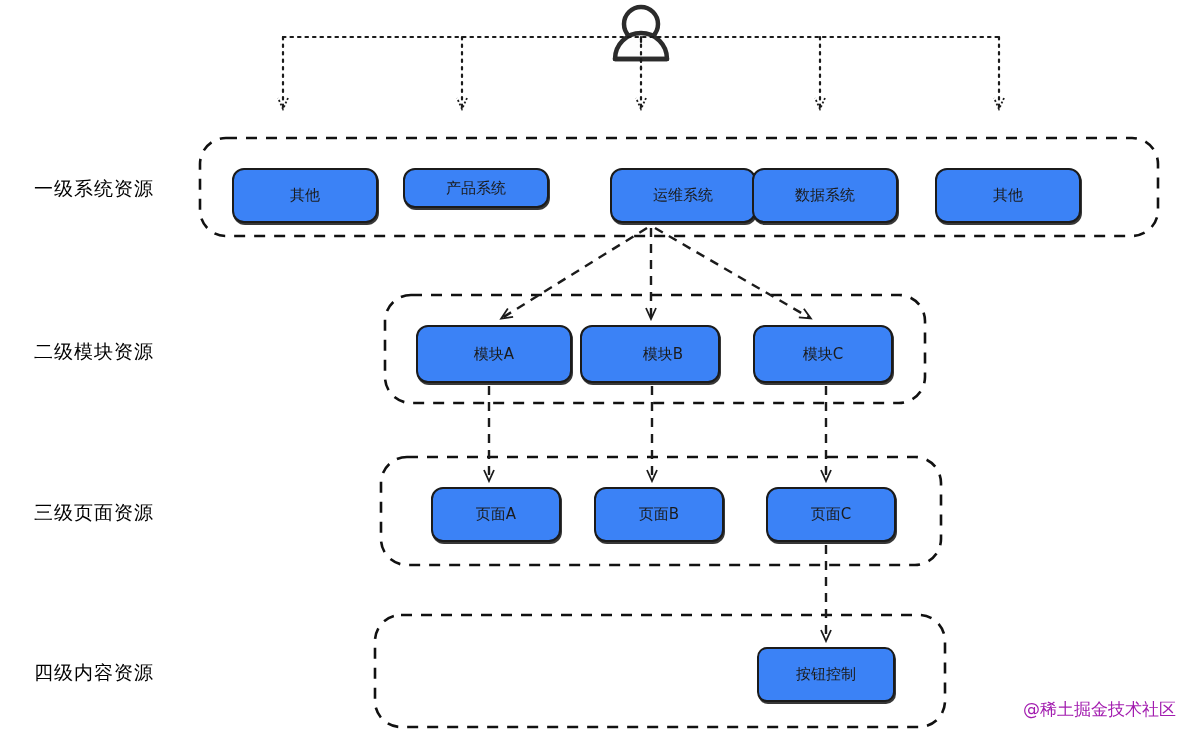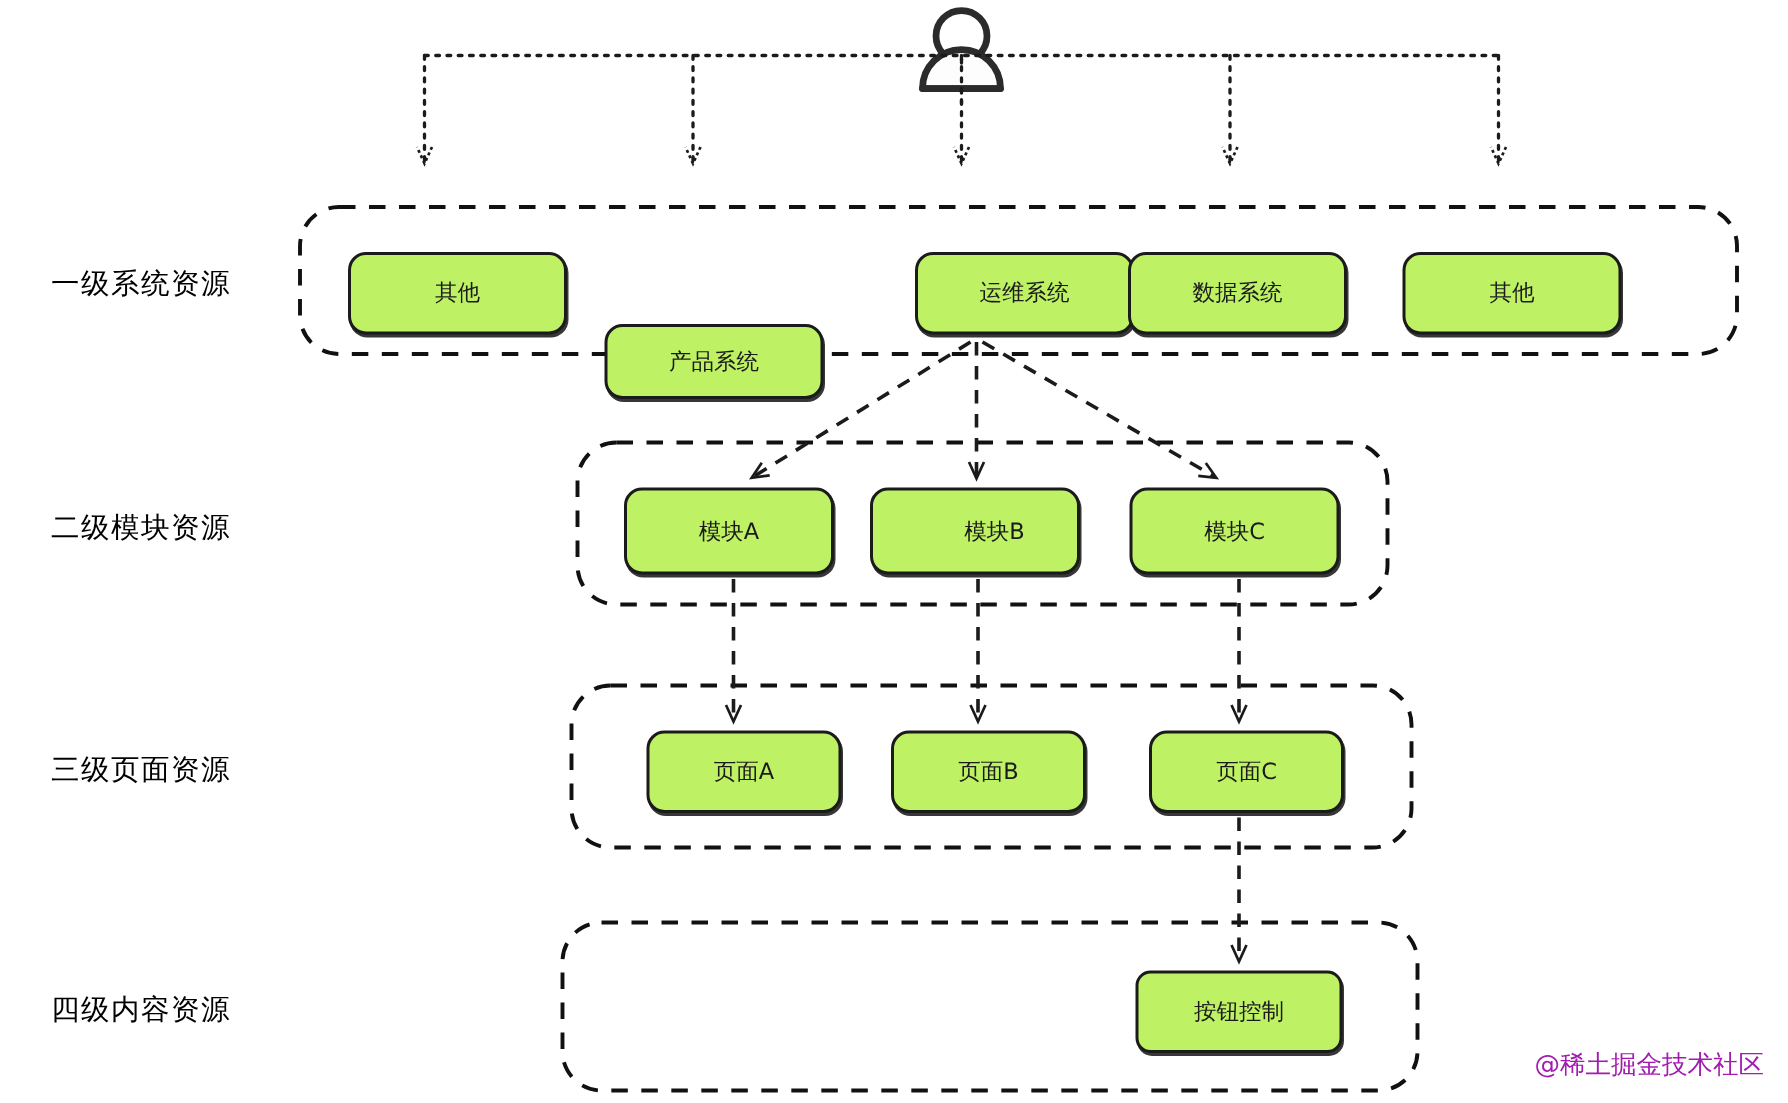--- a/index.html
+++ b/index.html
@@ -24,21 +24,21 @@
     letter-spacing:1px;
     white-space:nowrap;
     font-family:"DejaVu Sans","Liberation Sans",sans-serif;
     margin-left:16px;
   }
 
   
   .node{
     position:absolute;
     box-sizing:border-box;
-    background:#bef264;
+    background:#3b82f6;
     border:2px solid #1b1b1b;
     border-radius:12px;
     display:flex;
     align-items:center;
     justify-content:center;
     font-size:15px;
     color:#1b1b1b;
     white-space:nowrap;
     font-family:"DejaVu Sans","Liberation Sans",sans-serif;
     box-shadow:1px 2px 0 rgba(20,20,20,0.85);
@@ -106,26 +106,26 @@
       <path d="M826,545 L826,640" marker-end="url(#arrowDashed)"></path>
     </g>
   </svg>
 
   <div class="row-label" style="left:18px;top:176px;">一级系统资源</div>
   <div class="row-label" style="left:18px;top:339px;">二级模块资源</div>
   <div class="row-label" style="left:18px;top:500px;font-family:Liberation Mono, monospace;">三级页面资源</div>
   <div class="row-label" style="left:18px;top:660px;">四级内容资源</div>
 
   <div class="node" style="left:232px;top:168px;width:146px;height:55px;">其他</div>
-  <div class="node" style="left:403px;top:168px;width:146px;height:50px;margin-top:48px;">产品系统</div>
+  <div class="node" style="left:403px;top:168px;width:146px;height:40px;">产品系统</div>
   <div class="node" style="left:574px;top:168px;width:146px;height:55px;margin-left:36px;">运维系统</div>
   <div class="node" style="left:752px;top:168px;width:146px;height:55px;">数据系统</div>
   <div class="node" style="left:935px;top:168px;width:146px;height:55px;">其他</div>
 
-  <div class="node" style="left:416px;top:325px;width:140px;height:58px;">模块A</div>
+  <div class="node" style="left:416px;top:325px;width:156px;height:58px;">模块A</div>
   <div class="node" style="left:580px;top:325px;width:140px;height:58px;padding-left:26px;">模块B</div>
   <div class="node" style="left:753px;top:325px;width:140px;height:58px;">模块C</div>
 
   <div class="node" style="left:431px;top:487px;width:130px;height:55px;">页面A</div>
   <div class="node" style="left:594px;top:487px;width:130px;height:55px;">页面B</div>
   <div class="node" style="left:766px;top:487px;width:130px;height:55px;">页面C</div>
 
   <div class="node" style="left:757px;top:647px;width:138px;height:55px;border-radius:10px;">按钮控制</div>
 
   <div class="watermark">@稀土掘金技术社区</div>

